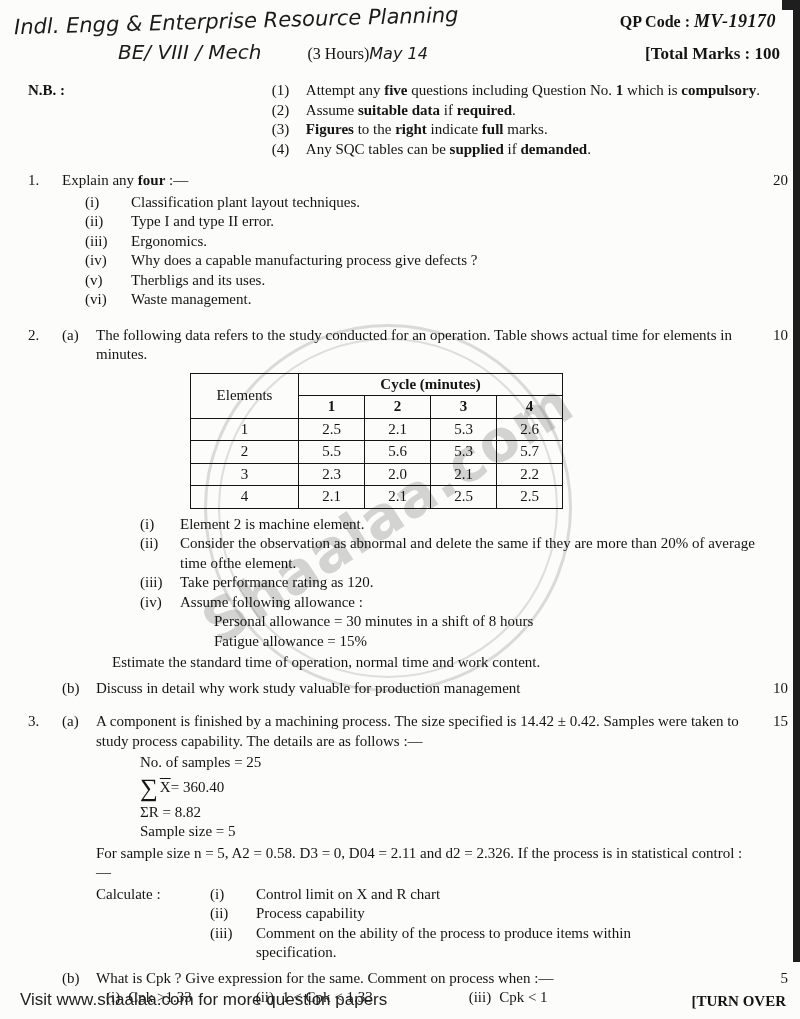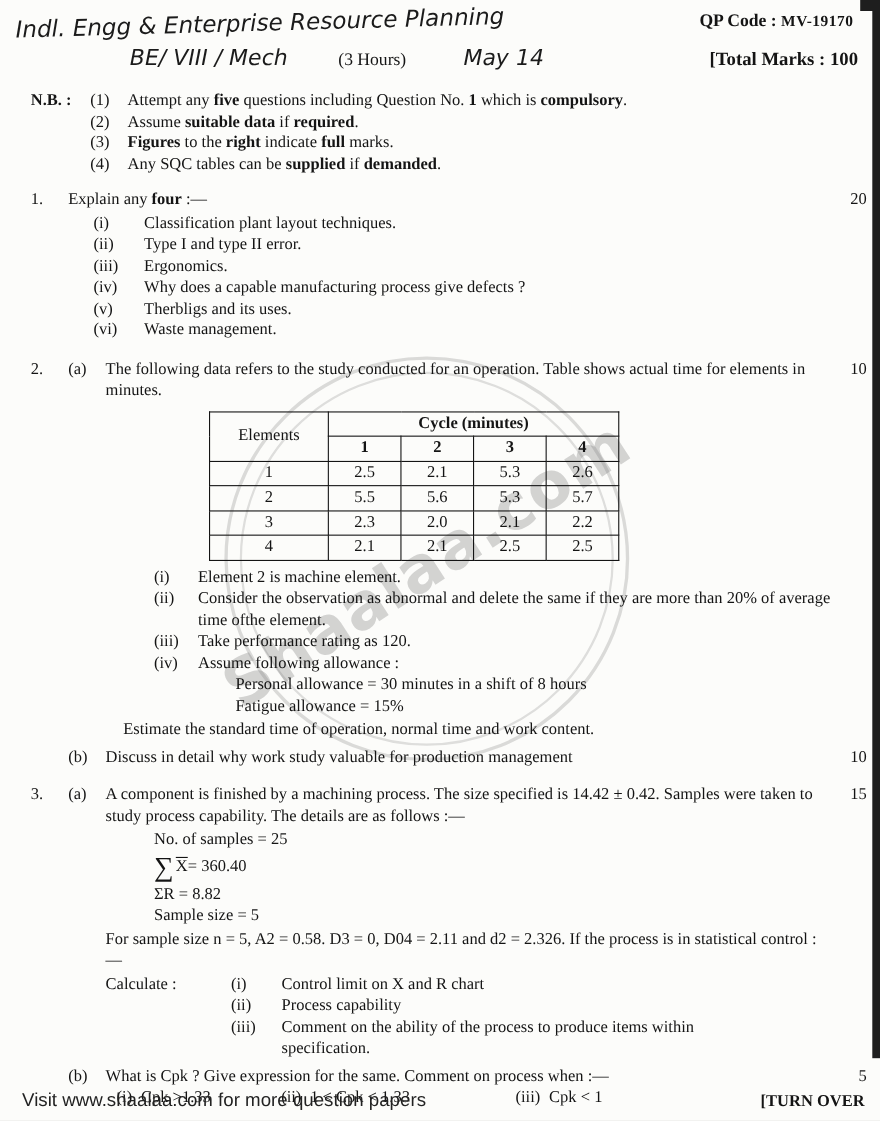--- a/index.html
+++ b/index.html
@@ -24,29 +24,29 @@
 
   .content { position:relative; z-index:1; }
 
   
   .header { padding:8px 12px 0 10px; }
   .hrow1 { display:flex; justify-content:space-between; align-items:flex-start; }
   .hw { font-family:"DejaVu Sans", sans-serif; font-style:italic; color:#1b1b1b; }
   .hw-title { font-size:21px; transform:rotate(-1.6deg); padding-left:4px; white-space:nowrap; }
   .qp-code { font-size:16px; white-space:nowrap; padding:2px 12px 0 0; }
   .qp-label { font-weight:bold; }
-  .qp-value { font-weight:bold; font-size:14px; letter-spacing:.5px; }
+  .qp-value { font-weight:bold; font-size:18px; letter-spacing:.5px;font-style:italic; }
   .hrow2 { display:flex; align-items:baseline; margin-top:4px; padding-left:108px; }
   .hw-class { font-size:20px; }
   .hours { margin-left:46px; font-size:16px; }
-  .hw-date { margin-left:52px; font-size:20px; }
+  .hw-date { font-size:16px; }
   .total-marks { margin-left:auto; font-weight:bold; font-size:17px; padding-right:8px; }
 
   
-  .nb { display:flex; margin:16px 40px 0 28px; }
+  .nb { display:flex; margin:16px 40px 0 28px;justify-content:space-between; }
   .nb-label { width:54px; font-weight:bold; }
   .nb-item { display:flex; }
   .nb-num { width:34px; flex:none; }
 
   
   .q { margin:0 12px 0 28px; }
   .qrow { display:flex; align-items:flex-start; }
   .qnum { width:34px; flex:none; }
   .qsub { width:34px; flex:none; }
   .qtext { flex:1; padding-right:14px; }

